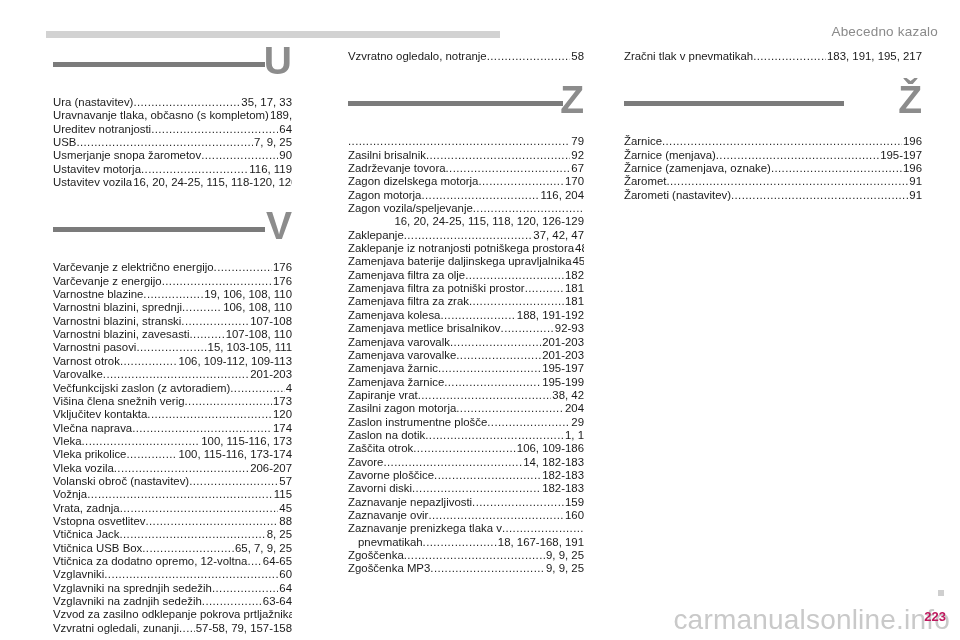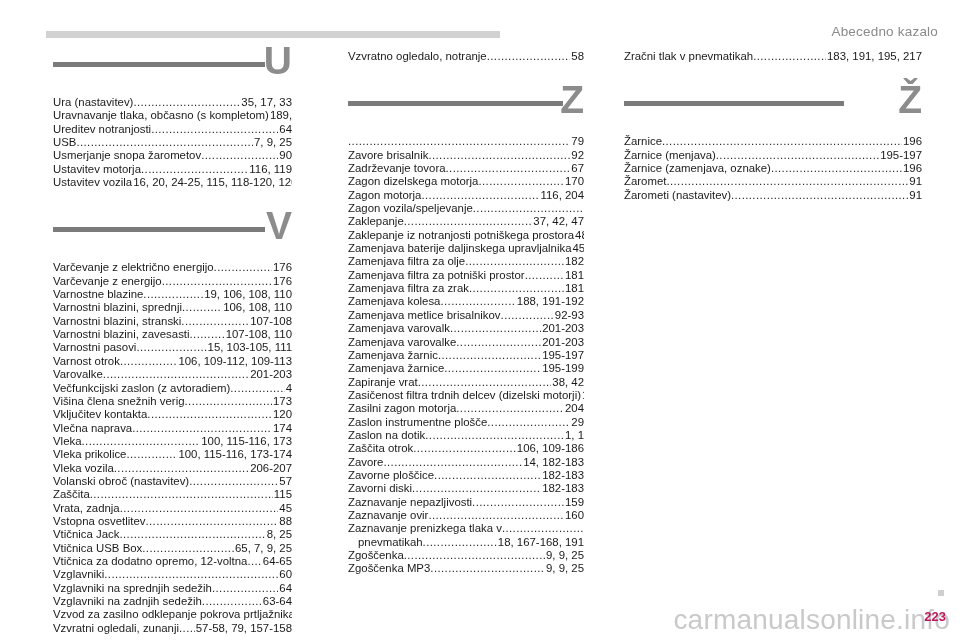--- a/index.html
+++ b/index.html
@@ -293,21 +293,21 @@
           <span class="label">Vleka vozila</span>
           <span class="leader">........................................................................................................................</span>
           <span class="pages">206-207</span>
         </div>
         <div class="entry">
           <span class="label">Volanski obroč (nastavitev)</span>
           <span class="leader">........................................................................................................................</span>
           <span class="pages">57</span>
         </div>
         <div class="entry">
-          <span class="label">Zaščita</span>
+          <span class="label">Vožnja</span>
           <span class="leader">........................................................................................................................</span>
           <span class="pages">115</span>
         </div>
         <div class="entry">
           <span class="label">Vrata, zadnja</span>
           <span class="leader">........................................................................................................................</span>
           <span class="pages">45</span>
         </div>
         <div class="entry">
           <span class="label">Vstopna osvetlitev</span>
@@ -367,21 +367,21 @@
       <div class="letter-head">
         <div class="letter-rule"></div>
         <div class="letter-glyph">Z</div>
       </div>
       <div class="entries">
         <div class="entry">
           <span class="leader">........................................................................................................................</span>
           <span class="pages">79</span>
         </div>
         <div class="entry">
-          <span class="label">Zavore brisalnik</span>
+          <span class="label">Zasilni brisalnik</span>
           <span class="leader">........................................................................................................................</span>
           <span class="pages">92</span>
         </div>
         <div class="entry">
           <span class="label">Zadrževanje tovora</span>
           <span class="leader">........................................................................................................................</span>
           <span class="pages">67</span>
         </div>
         <div class="entry">
           <span class="label">Zagon dizelskega motorja</span>
@@ -390,20 +390,21 @@
         </div>
         <div class="entry">
           <span class="label">Zagon motorja</span>
           <span class="leader">........................................................................................................................</span>
           <span class="pages">116, 204</span>
         </div>
         <div class="entry">
           <span class="label">Zagon vozila/speljevanje</span>
           <span class="leader">........................................................................................................................</span>
         </div>
+        <div class="entry cont">16, 20, 24-25, 115, 118, 120, 126-129</div>
         <div class="entry">
           <span class="label">Zaklepanje</span>
           <span class="leader">........................................................................................................................</span>
           <span class="pages">37, 42, 47</span>
         </div>
         <div class="entry">
           <span class="label">Zaklepanje iz notranjosti potniškega prostora</span>
           <span class="leader">........................................................................................................................</span>
           <span class="pages">48-49</span>
         </div>
@@ -454,25 +455,20 @@
         </div>
         <div class="entry">
           <span class="label">Zamenjava žarnice</span>
           <span class="leader">........................................................................................................................</span>
           <span class="pages">195-199</span>
         </div>
         <div class="entry">
           <span class="label">Zapiranje vrat</span>
           <span class="leader">........................................................................................................................</span>
           <span class="pages">38, 42</span>
-        </div>
-        <div class="entry">
-          <span class="label">Zasičenost filtra trdnih delcev (dizelski motorji)</span>
-          <span class="leader">........................................................................................................................</span>
-          <span class="pages">182</span>
         </div>
         <div class="entry">
           <span class="label">Zasilni zagon motorja</span>
           <span class="leader">........................................................................................................................</span>
           <span class="pages">204</span>
         </div>
         <div class="entry">
           <span class="label">Zaslon instrumentne plošče</span>
           <span class="leader">........................................................................................................................</span>
           <span class="pages">29</span>

